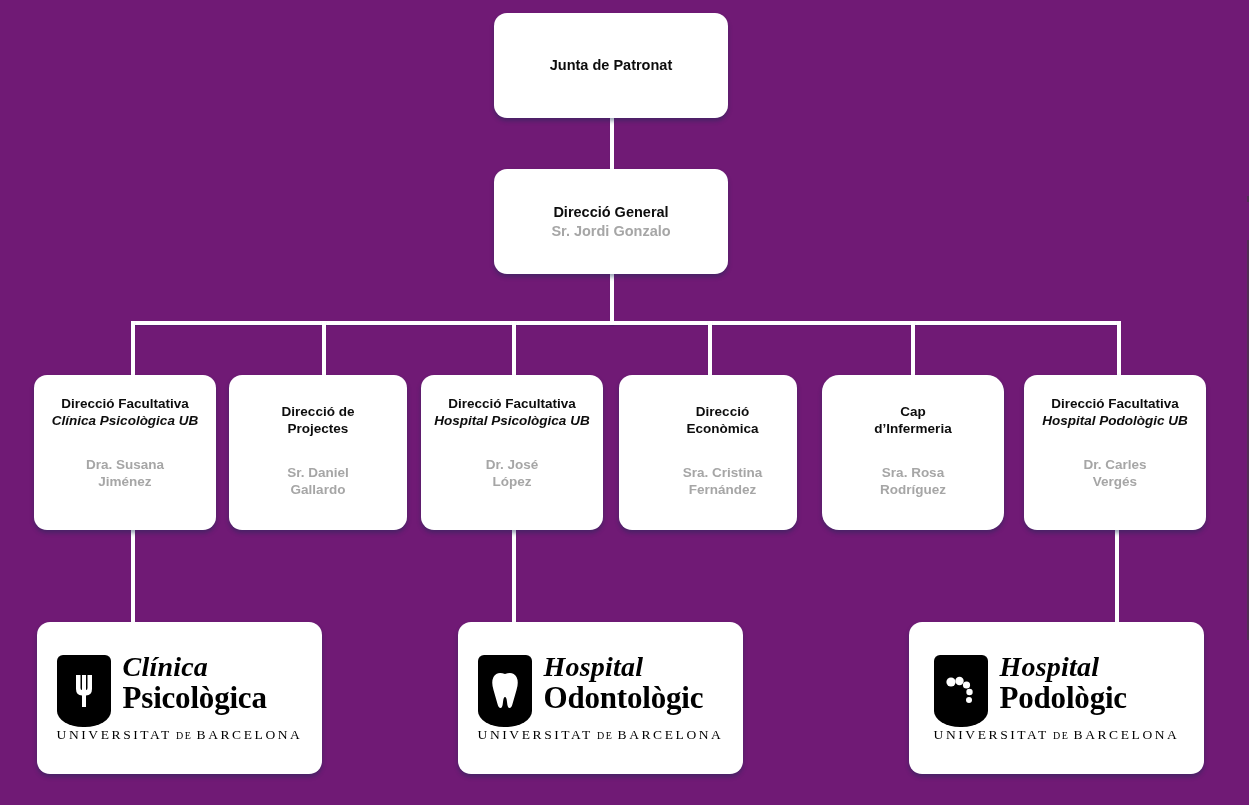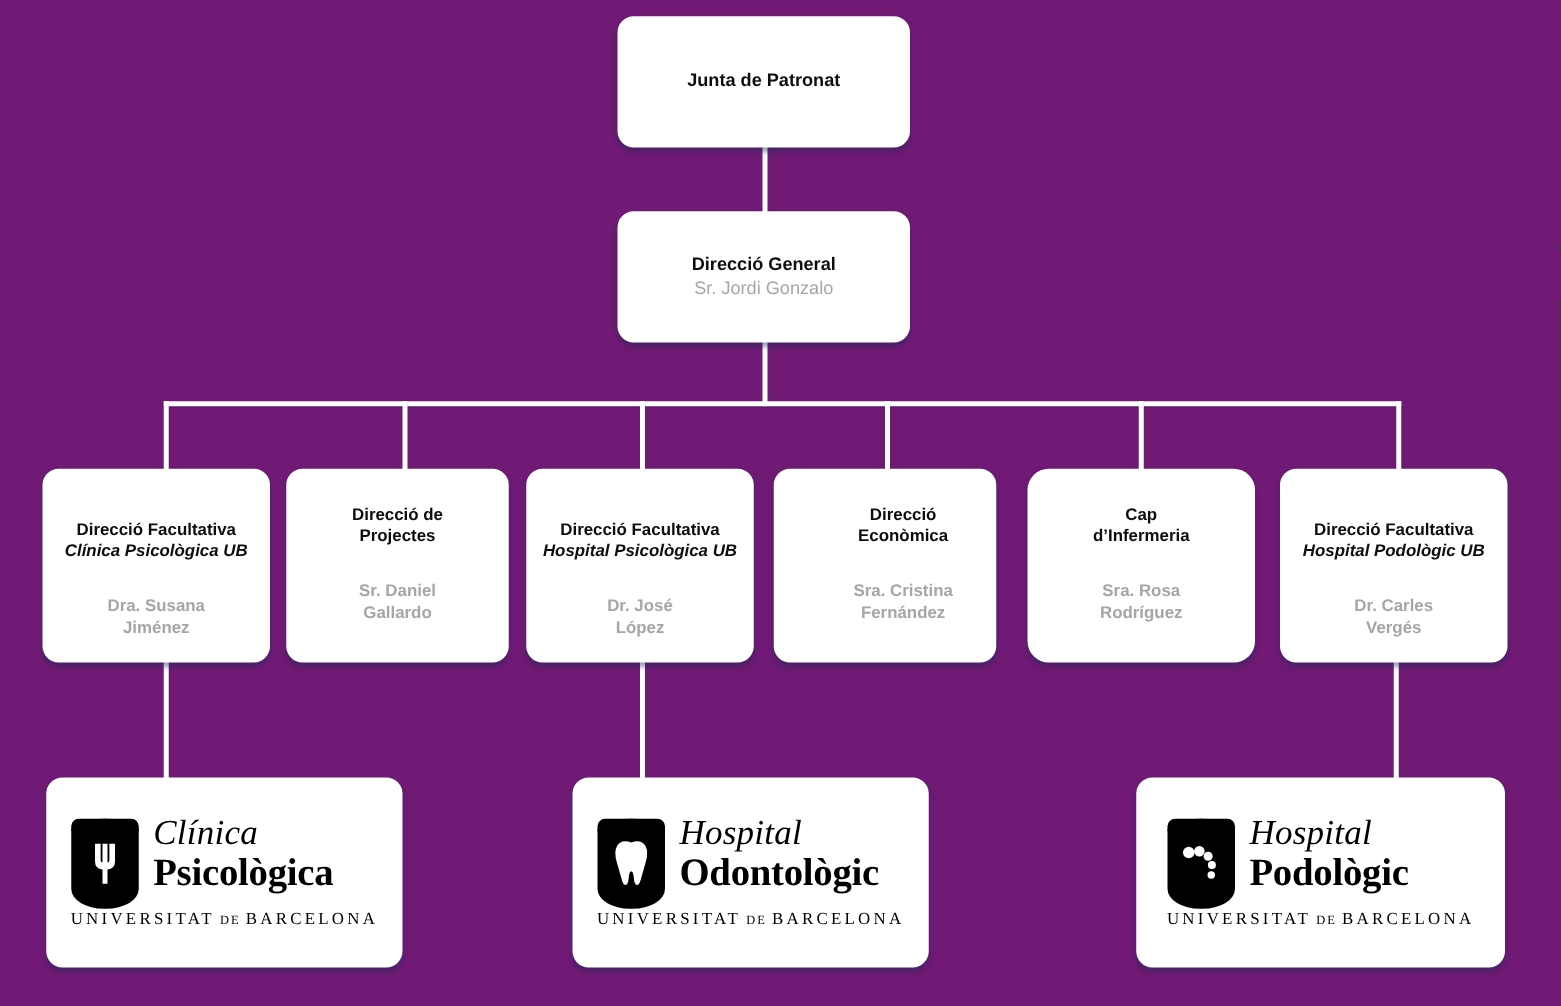--- a/index.html
+++ b/index.html
@@ -45,30 +45,30 @@
     justify-content: center;
   }
   .node.top .title {
     font-size: 14.5px;
     font-weight: bold;
     color: #0d0d0d;
     line-height: 1.25;
   }
   .node.top .person {
     font-size: 14.5px;
-    font-weight: normal;
+    font-weight: bold;
     color: #a6a6a6;
     line-height: 1.25;
     margin-top: 1px;
   }
 
   
   .node.dept {
     justify-content: flex-start;
-    padding-top: 40px;
+    padding-top: 20px;
   }
   .node.dept.noitalic { padding-top: 28px; }
   .node.dept .title {
     font-size: 13.5px;
     font-weight: bold;
     color: #0d0d0d;
     line-height: 1.28;
     white-space: pre-line;
   }
   .node.dept .subtitle {
@@ -134,20 +134,21 @@
     flex-direction: column;
     align-items: flex-start;
   }
   .word-top {
     font-family: "Liberation Serif", serif;
     font-style: italic;
     font-size: 28px;
     color: #000;
     line-height: 1.0;
     letter-spacing: 0.2px;
+    font-weight: bold;
   }
   .word-bottom {
     font-family: "Liberation Serif", serif;
     font-weight: bold;
     font-size: 31px;
     color: #000;
     line-height: 1.05;
     margin-top: 1px;
     letter-spacing: -0.2px;
     text-align: right;

